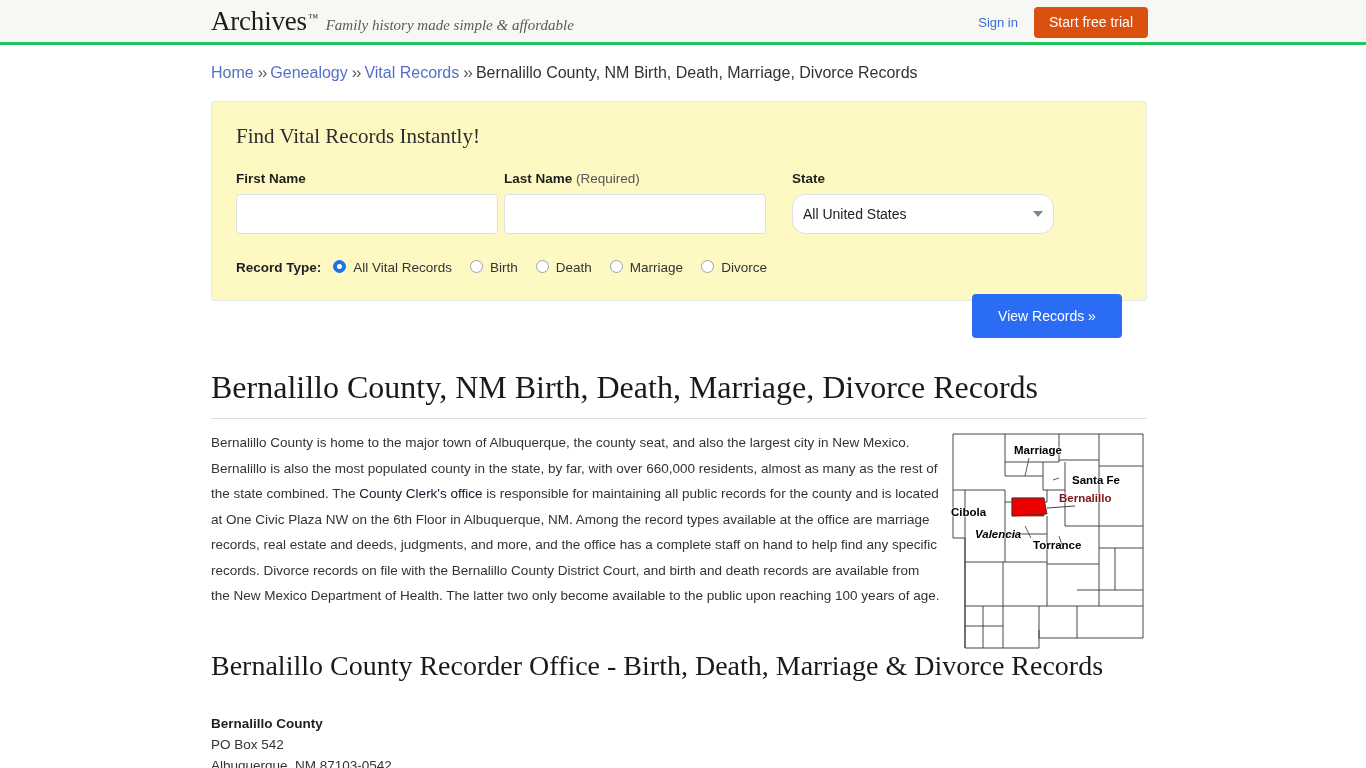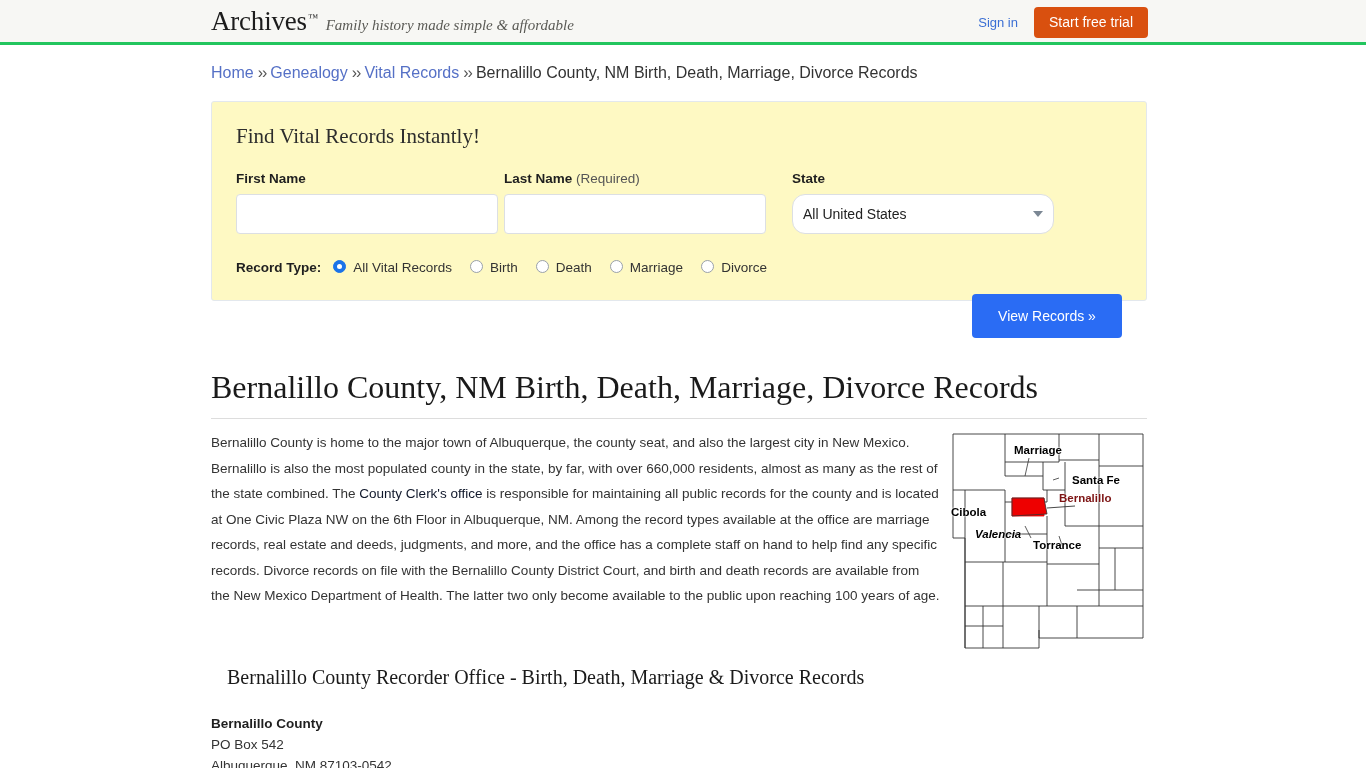--- a/index.html
+++ b/index.html
@@ -275,24 +275,24 @@
     width: 202px;
     height: 222px;
   }
 
   
   .section-title {
     position: absolute;
     left: 211px;
     top: 650px;
     font-family: "Liberation Serif", serif;
-    font-size: 20px;
+    font-size: 28px;
     font-weight: normal;
     color: #1a1a1a;
-    margin: 16px;
+    margin: 0;
     white-space: nowrap;
   }
   .address-block {
     position: absolute;
     left: 211px;
     top: 713px;
     font-size: 13.5px;
     line-height: 21px;
     color: #333333;
   }

